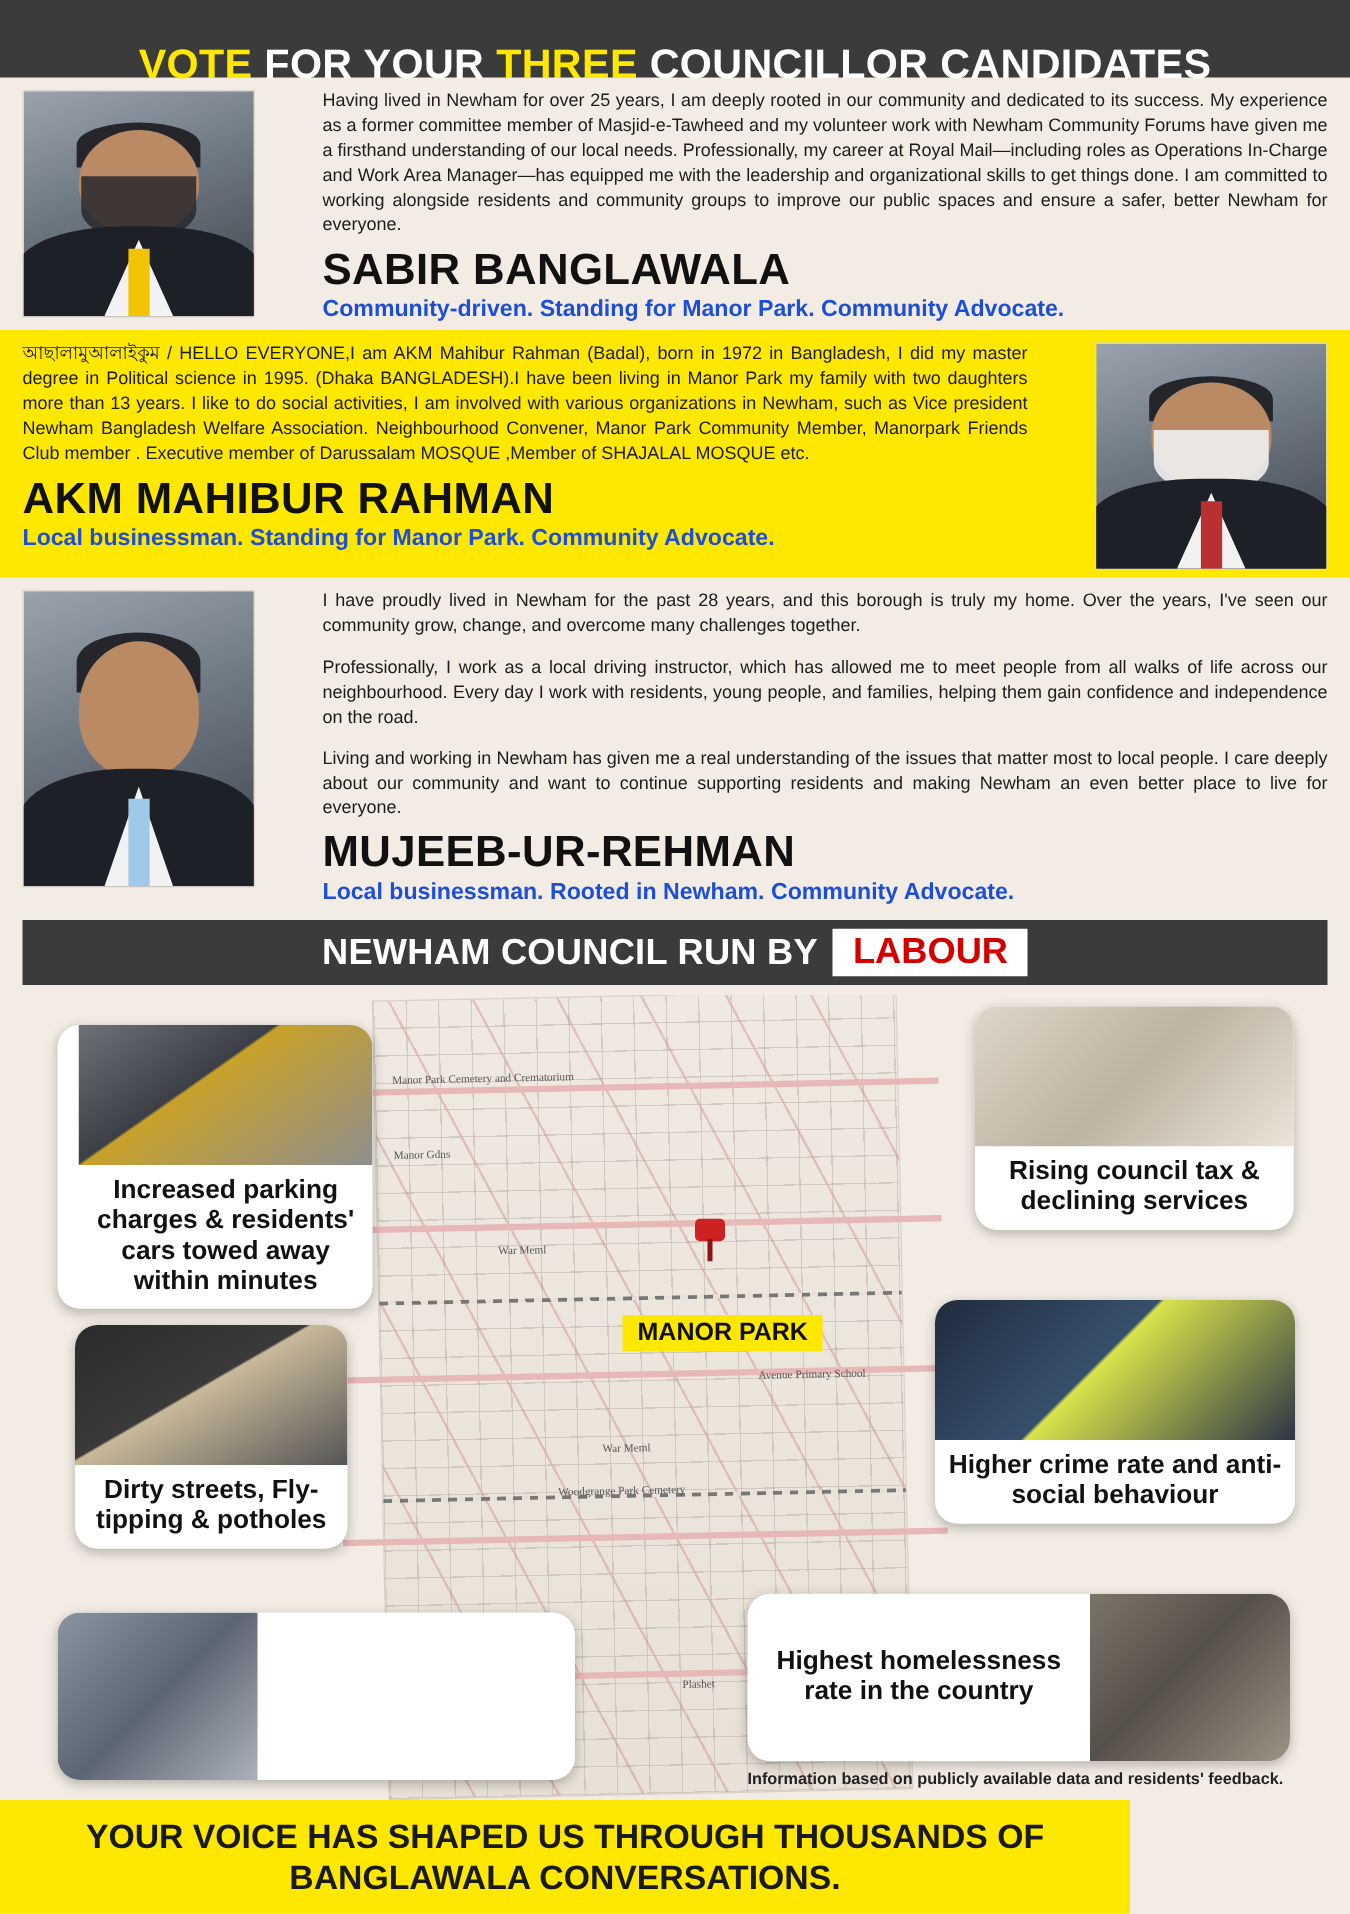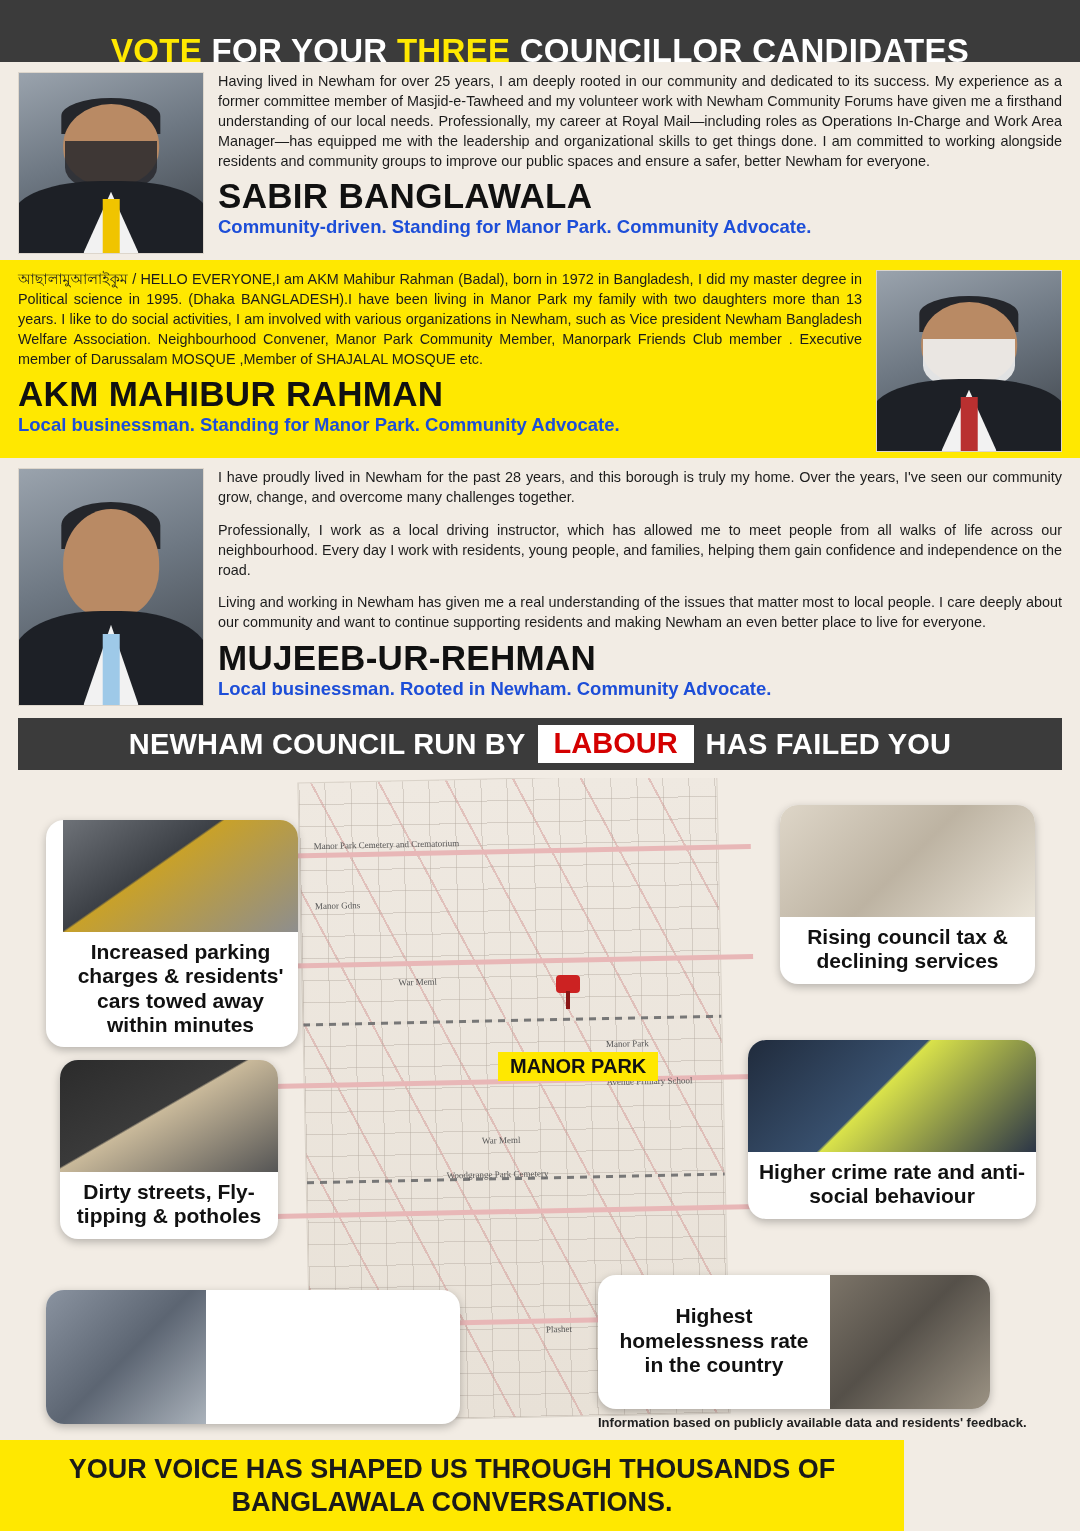--- a/index.html
+++ b/index.html
@@ -29,20 +29,21 @@
     white-space: nowrap;
     margin-top: 40px;
   }
   .top-banner .hl { color: #ffe800; }
 
   
   .cand {
     position: relative;
     display: flex;
     padding: 10px 18px 6px 18px;
+    gap: 40px;
   }
   .cand.yellow { background: #ffe800; }
   .photo {
     width: 186px;
     min-width: 186px;
     height: 182px;
     border: 1px solid #ddd6cc;
     background: linear-gradient(160deg,#9aa3ad 0%, #6d7782 45%, #3c4147 100%);
     position: relative;
     overflow: hidden;
@@ -332,21 +333,20 @@
     <p class="bio p">Professionally, I work as a local driving instructor, which has allowed me to meet people from all walks of life across our neighbourhood. Every day I work with residents, young people, and families, helping them gain confidence and independence on the road.</p>
     <p class="bio">Living and working in Newham has given me a real understanding of the issues that matter most to local people. I care deeply about our community and want to continue supporting residents and making Newham an even better place to live for everyone.</p>
     <div class="cand-name">MUJEEB-UR-REHMAN</div>
     <div class="cand-tag">Local businessman. Rooted in Newham. Community Advocate.</div>
   </div>
 </div>
 
 <div class="failed">
   <span class="t">NEWHAM COUNCIL RUN BY</span>
   <span class="labour">LABOUR</span>
-  <span class="t">HAS FAILED YOU</span>
 </div>
 
 <div class="collage">
   <div class="map">
     <div class="road" style="top:70px;"></div>
     <div class="road" style="top:180px;"></div>
     <div class="road" style="top:300px;"></div>
     <div class="road" style="top:430px;"></div>
     <div class="road" style="top:540px;"></div>
     <div class="rail" style="top:240px;"></div>
@@ -385,21 +385,21 @@
 
 <div class="card" style="left:748px; top:1040px; width:288px;">
   <div class="ph police"></div>
   <div class="cap">Higher crime rate and anti-social behaviour</div>
 </div>
 
 <div class="card row" style="left:46px; top:1290px; width:414px;">
   <div class="ph sen"></div>
 </div>
 
-<div class="card row" style="left:598px; top:1275px; width:392px;">
+<div class="card row" style="left:598px; top:1275px; width:434px;">
   <div class="cap">Highest homelessness rate in the country</div>
   <div class="ph homeless"></div>
 </div>
 
 <div class="source-note">Information based on publicly available data and residents' feedback.</div>
 
 <div class="bottom-banner">
   <div class="l">YOUR VOICE HAS SHAPED US THROUGH THOUSANDS OF</div>
   <div class="l">BANGLAWALA CONVERSATIONS.</div>
 </div>

